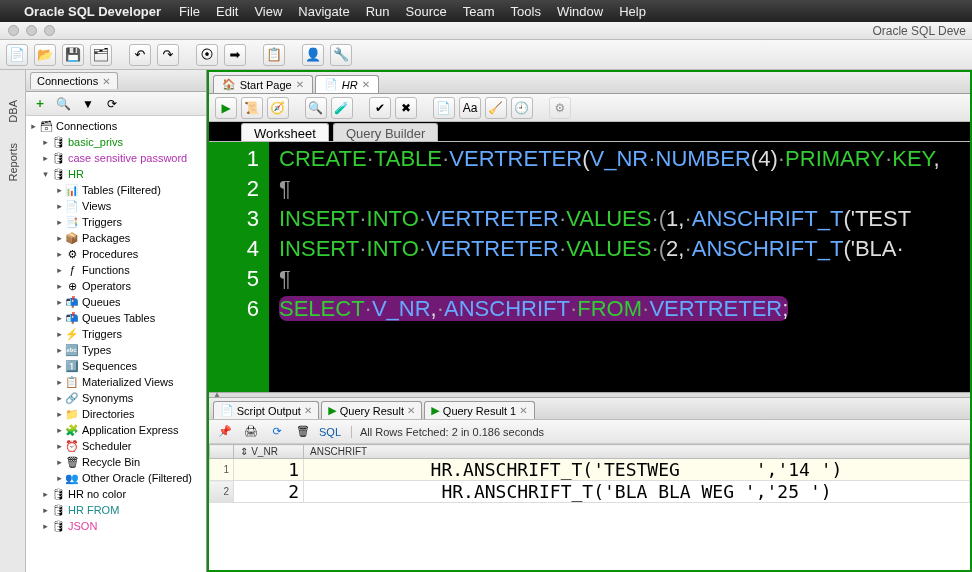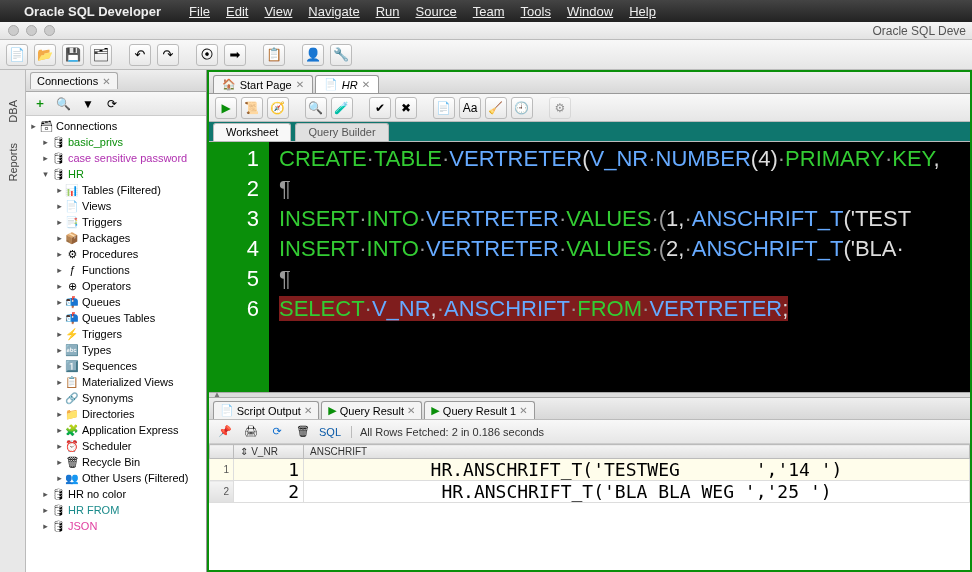--- a/index.html
+++ b/index.html
@@ -1,20 +1,20 @@
 <!DOCTYPE html>
 <html><head>
 <meta charset="utf-8">
 <style>
 * { box-sizing: border-box; margin: 0; padding: 0; font-family: "Lucida Grande", "Segoe UI", sans-serif; }
 html, body { width: 972px; height: 572px; overflow: hidden; background: #eee; }
 .menubar { height: 22px; background: linear-gradient(#444, #222); color: #eee; display: flex; align-items: center; padding: 0 10px; font-size: 13px; font-weight: bold; }
 .menubar .apple { margin-right: 14px; font-size: 14px; }
-.menubar .appname { margin-right: 28px; }
-.menubar .mitem { margin-right: 16px; font-weight: normal; text-decoration: underline; }
+.menubar .appname { margin-right: 18px; }
+.menubar .mitem { margin-right: 16px; font-weight: normal; }
 .winchrome { height: 18px; background: linear-gradient(#f6f6f6,#e3e3e3); display:flex; align-items:center; padding-left:8px; border-bottom:1px solid #bbb; }
 .winchrome .dot { width:11px; height:11px; border-radius:50%; margin-right:7px; background:#ccc; border:1px solid #aaa; }
 .winchrome .wt { margin-left:auto; margin-right:6px; color:#555; font-size:12px; white-space:nowrap;text-align:right; }
 .maintb { height:30px; background:linear-gradient(#f8f8f8,#e6e6e6); border-bottom:1px solid #bbb; display:flex; align-items:center; padding:0 6px; gap:6px; }
 .maintb .tbtn { width:22px; height:22px; border:1px solid #bbb; border-radius:3px; background:linear-gradient(#fff,#e8e8e8); display:flex; align-items:center; justify-content:center; font-size:13px; }
 .maintb .sep { width:5px; }
 .shell { display:flex; height: calc(572px - 22px - 18px - 30px); }
 .leftcol { width: 26px; background: #e8e8e8; border-right:1px solid #bbb; display:flex; flex-direction:column; align-items:center; padding-top:30px; gap:20px; }
 .leftcol .vtab { writing-mode: vertical-rl; transform: rotate(180deg); font-size:11px; color:#444; }
 .connpane { width: 181px; background:#f4f4f4; border-right:1px solid #999; display:flex; flex-direction:column; }
@@ -31,28 +31,28 @@
 .tree .d1 { padding-left:14px; } .tree .d2 { padding-left:28px; }
 .green { color:#0a8f0a; } .purple { color:#b030b0; } .pink { color:#e040a0; } .teal { color:#1a8a8a; }
 .editor { flex:1; display:flex; flex-direction:column; border:2px solid #0a8f0a; }
 .edtabs { height:22px; background:linear-gradient(#eee,#d8d8d8); border-bottom:1px solid #999; display:flex; align-items:flex-end; padding-left:4px; }
 .edtab { font-size:11px; padding:2px 8px; background:#f4f4f4; border:1px solid #999; border-bottom:none; border-radius:3px 3px 0 0; margin-right:2px; display:flex; align-items:center; gap:4px; }
 .edtab.active { background:#fff; }
 .edtab .x { color:#888; font-size:10px; }
 .edtb { height:28px; background:linear-gradient(#f8f8f8,#e6e6e6); border-bottom:1px solid #bbb; display:flex; align-items:center; padding:0 6px; gap:4px; }
 .edtb .eb { width:22px; height:22px; border:1px solid #bbb; border-radius:3px; background:linear-gradient(#fff,#e8e8e8); display:flex; align-items:center; justify-content:center; font-size:12px; }
 .edtb .esep { width:8px; }
-.wstabs { height:20px; background:#0f766e; border-bottom:1px solid #bbb; display:flex; font-size:11px; }
+.wstabs { height:20px; background:#000000; border-bottom:1px solid #bbb; display:flex; font-size:13px;padding-left:28px; }
 .wstab { padding:2px 12px; border:1px solid #bbb; border-bottom:none; background:#f8f8f8; border-radius:3px 3px 0 0; margin-left:4px; margin-top:1px; }
 .wstab.inactive { background:#e0e0e0; color:#555; }
 .code { background:#000; display:flex; height:250px; font-family: "Menlo","Consolas",monospace; font-size:22px; line-height:30px; overflow:hidden; }
 .gut { width:60px; background:#0a8f0a; color:#fff; text-align:right; padding:2px 10px 2px 0; }
 .src { flex:1; padding:2px 0 6px 10px; white-space:pre; color:#fff; }
 .kw { color:#33cc33; } .id { color:#66aaff; } .lit { color:#ddd; } .op { color:#999; }
-.src .sel { background:#7f1d1d; }
+.src .sel { background:#701a75;border-radius:8px; }
 .splitter { height:6px; background:#ddd; border-top:1px solid #aaa; border-bottom:1px solid #aaa; cursor:row-resize; position:relative; }
 .splitter::after { content:"▲"; position:absolute; left:4px; top:-3px; font-size:8px; color:#777; }
 .restabs { height:22px; background:linear-gradient(#eee,#d8d8d8); border-bottom:1px solid #bbb; display:flex; align-items:flex-end; padding-left:4px; font-size:11px; }
 .restab { padding:2px 6px; background:#f4f4f4; border:1px solid #999; border-bottom:none; border-radius:3px 3px 0 0; margin-right:2px; display:flex; align-items:center; gap:3px; }
 .restab .x { color:#888; font-size:10px; }
 .restab .play { color:#0a8f0a; }
 .restb { height:24px; background:linear-gradient(#f8f8f8,#e6e6e6); border-bottom:1px solid #ccc; display:flex; align-items:center; padding:0 6px; gap:6px; font-size:11px; }
 .restb .rb { width:20px; height:18px; display:flex; align-items:center; justify-content:center; }
 .restb .sqltxt { color:#0a5aa8; font-size:11px; }
 .restb .status { color:#333; border-left:1px solid #bbb; padding-left:8px; margin-left:4px; }
@@ -234,21 +234,21 @@
           <span class="lbl">Scheduler</span>
         </div>
       <div class="row d2">
           <span class="tw">▸</span>
           <span class="ic">🗑</span>
           <span class="lbl">Recycle Bin</span>
         </div>
       <div class="row d2">
           <span class="tw">▸</span>
           <span class="ic">👥</span>
-          <span class="lbl">Other Users (Filtered)</span>
+          <span class="lbl">Other Oracle (Filtered)</span>
         </div>
       <div class="row d1">
           <span class="tw">▸</span>
           <span class="ic">🛢</span>
           <span class="lbl">HR no color</span>
         </div>
       <div class="row d1">
           <span class="tw">▸</span>
           <span class="ic">🛢</span>
           <span class="lbl teal">HR FROM</span>

